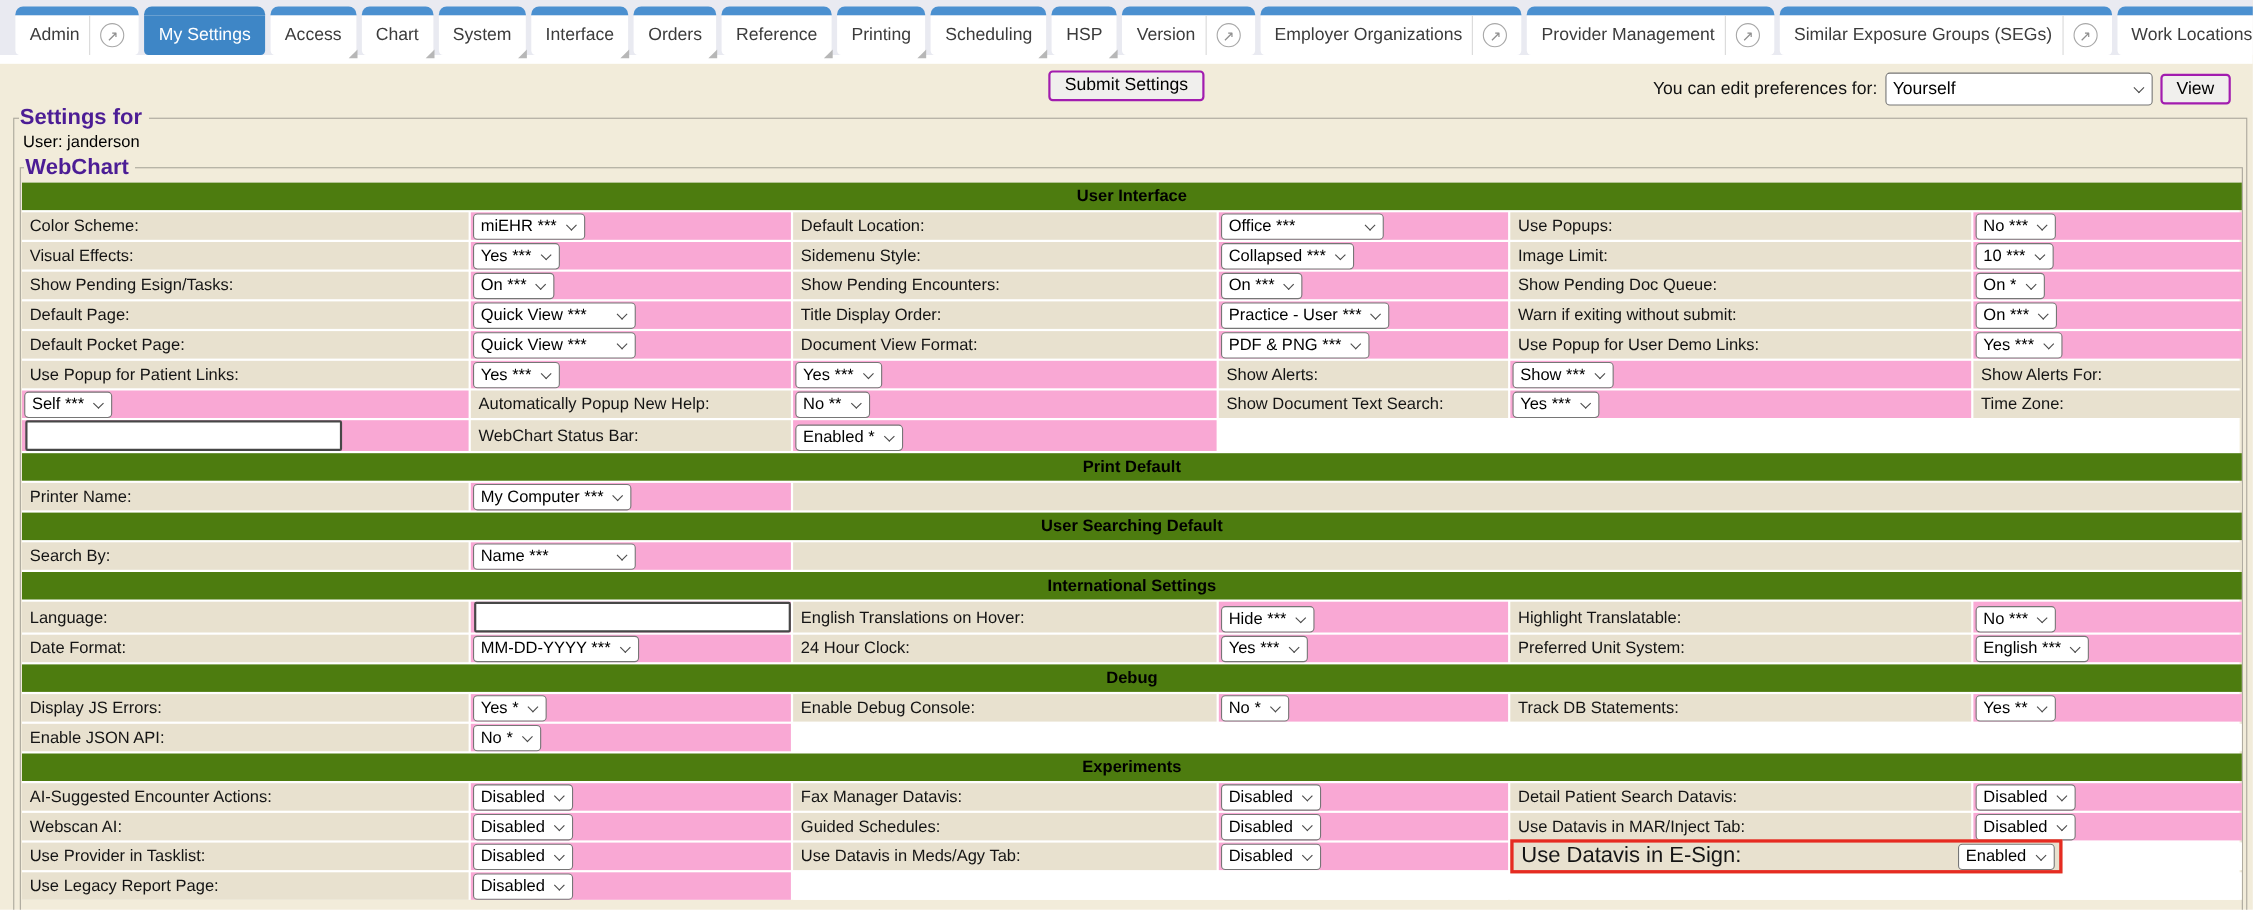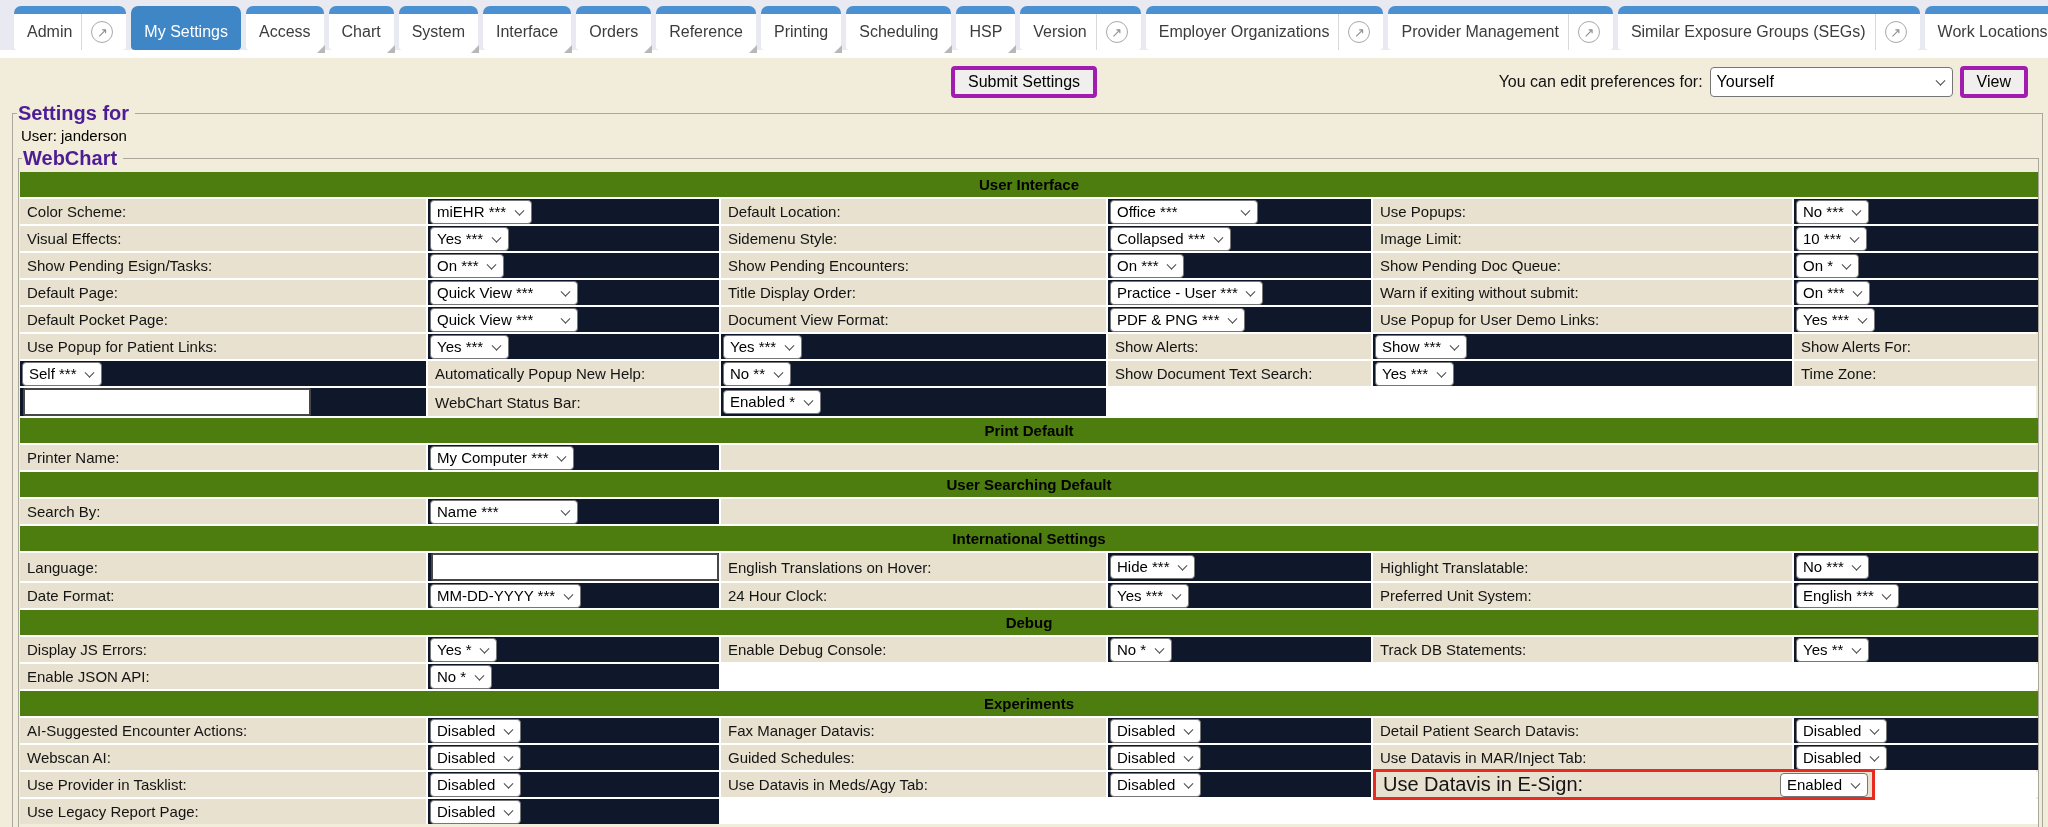--- a/index.html
+++ b/index.html
@@ -24,35 +24,35 @@
         color:#8f8f8f; display:flex; align-items:center; justify-content:center;
         font-size:13px; line-height:1; flex:0 0 auto; }
   .fold{ position:absolute; right:-1px; bottom:-3px; width:0; height:0;
          border-left:8px solid transparent; border-bottom:8px solid #b7b7b7; }
   .strip{ height:8px; background:#ffffff; }
   
   .topbar{ display:flex; justify-content:flex-end; align-items:center; gap:7px;
            padding:8px 20px 0 0; font-size:16px; }
   .submitrow{ display:flex; justify-content:center; margin-top:-32px; }
   .btn{ font-family:"Liberation Sans", sans-serif; font-size:16px; background:#f0efed;
-        border:4px solid #a21caf; border-radius:4px; padding:3px 13px; color:#000; cursor:pointer; }
+        border:2px solid #a21caf; border-radius:4px; padding:3px 13px; color:#000; cursor:pointer; }
   
   .fs{ border:1px solid #aaa79b; }
   .fs.outer{ margin:4px 5px 0 12px; padding:0 2px 0 2px; height:770px; }
   .fs.inner{ margin:0 1px 0 3px; padding:2px 1px 0 1px; height:705px; }
   .lg{ font-weight:bold; font-size:20px; color:#4c1d95; padding:0 6px 0 1px; margin-left:2px; }
   .userline{ font-size:15px; margin:2px 0 3px 6px; color:#000; }
   
   .grid{ display:grid; grid-template-columns:406px 291px 385px 263px 419px 244px;
          gap:2px; background:#fff; grid-auto-rows:minmax(25px,auto); width:2016px; }
   .sh{ grid-column:1/-1; background:#4d7c0f; display:flex; align-items:center;
        justify-content:center; font-weight:bold; font-size:15px; color:#000; }
   .cl{ background:#e8e1cf; display:flex; align-items:center; padding-left:7px;
        font-size:15px; color:#141414; }
-  .cv{ background:#0f172a; display:flex; align-items:center; padding-left:2px; }
+  .cv{ background:#f9a8d4; display:flex; align-items:flex-end; padding-left:2px; }
   .ct{ background:#e8e1cf; grid-column:span 4; }
   .ce{ background:#fff; grid-column:span 2; }
   
   .selwrap{ position:relative; display:inline-flex; }
   .sel{ -webkit-appearance:none; appearance:none;
         font-family:"Liberation Sans", sans-serif; font-size:15px; color:#000;
         background:#fff; border:1px solid #767676; border-radius:4px;
         padding:1px 24px 2px 6px; height:24px; }
   .sel.wide{ min-width:148px; }
   .selwrap::after{ content:""; position:absolute; right:9px; top:50%;

